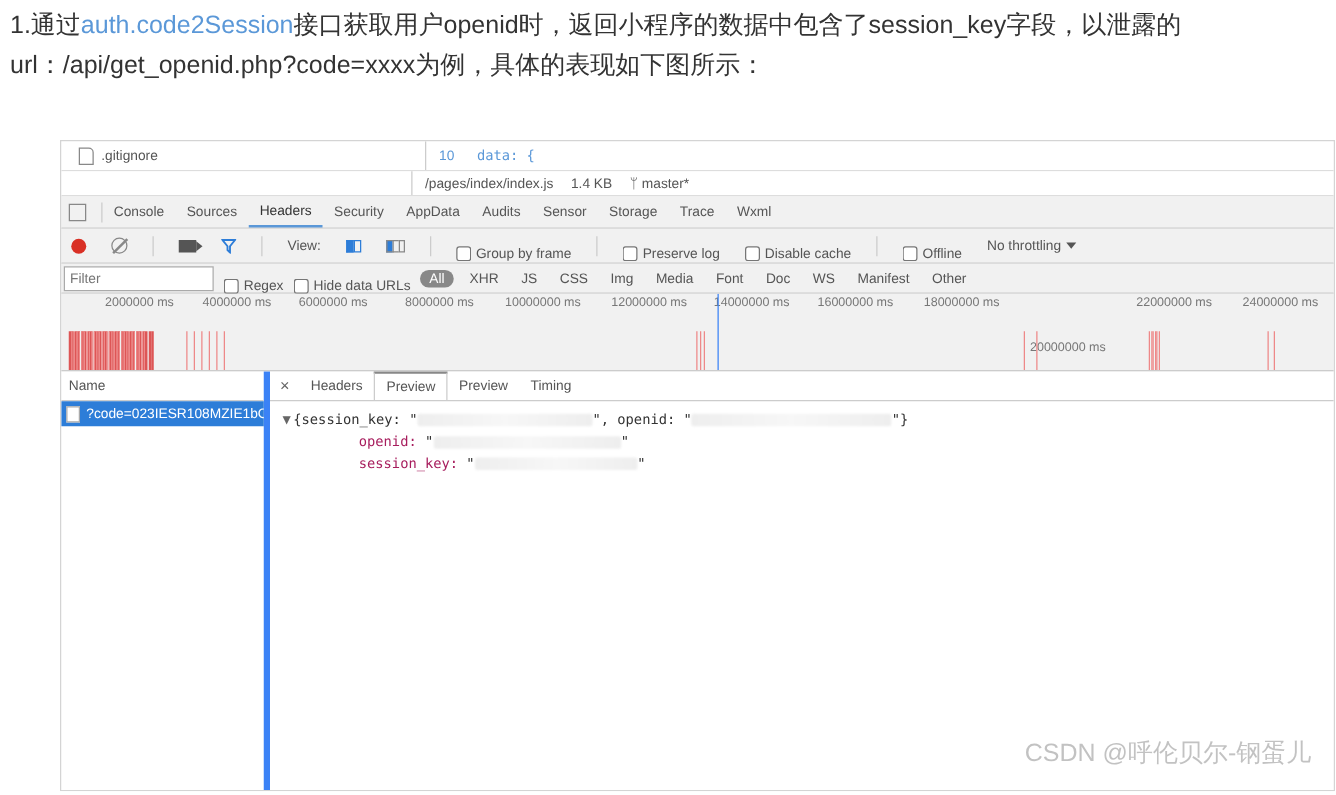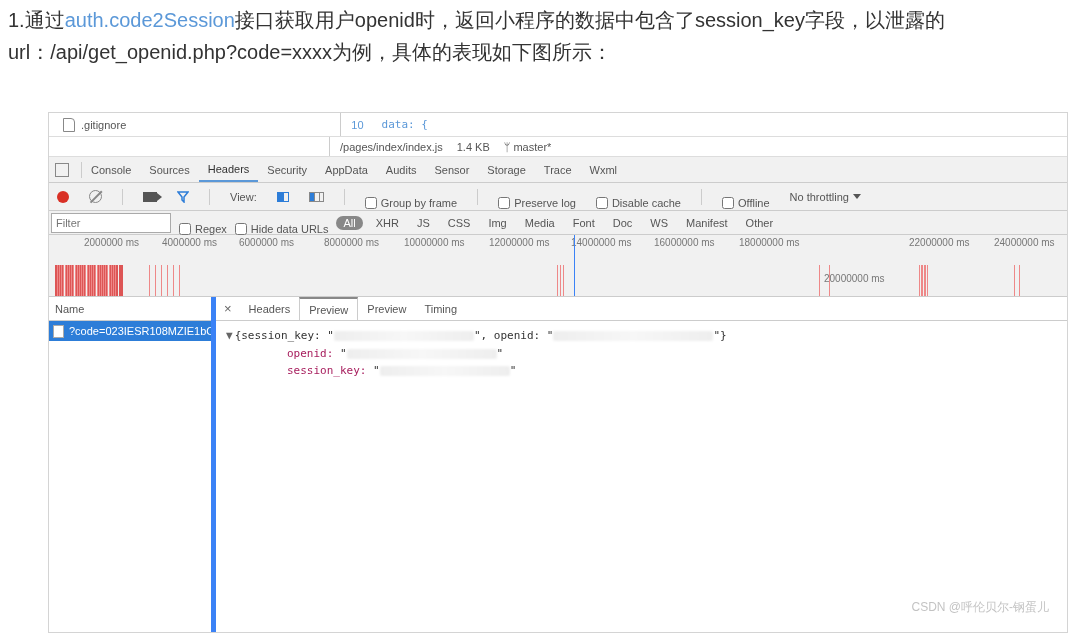--- a/index.html
+++ b/index.html
@@ -65,21 +65,21 @@
     .detail-tabs .dtab { padding: 0 9px; height: 100%; display: flex; align-items: center; cursor: pointer; }
     .detail-tabs .dtab.active { border-top: 2px solid #888; border-left: 1px solid #ccc; border-right: 1px solid #ccc; background: #fff; }
     
     .preview-body { padding: 6px 10px; font-family: Consolas, Menlo, monospace; font-size: 11px; line-height: 1.6; }
     .json-line { white-space: nowrap; }
     .json-key { color: #a71d5d; margin-left: 43px; }
     .tri { color: #666; margin-right: 2px; }
     .redact { display: inline-block; height: 10px; background: linear-gradient(90deg, #eee, #f7f7f7, #eee); border-radius: 2px; vertical-align: middle; filter: blur(1px); }
     .indent1 { padding-left: 18px; }
     
-    .watermark { position: fixed; right: 20px; bottom: 20px; font-size: 12px; color: rgba(120,120,120,0.45); pointer-events: none; }
+    .watermark { position: fixed; right: 20px; bottom: 20px; font-size: 20px; color: rgba(120,120,120,0.45); pointer-events: none; }
   </style>
 </head>
 <body>
 
 <div class="intro-text">
   <span>1.通过</span><a href="#">auth.code2Session</a><span>接口获取用户openid时，返回小程序的数据中包含了session_key字段，以泄露的url：/api/get_openid.php?code=xxxx为例，具体的表现如下图所示：</span>
 </div>
 
 <div class="devtools">
 

